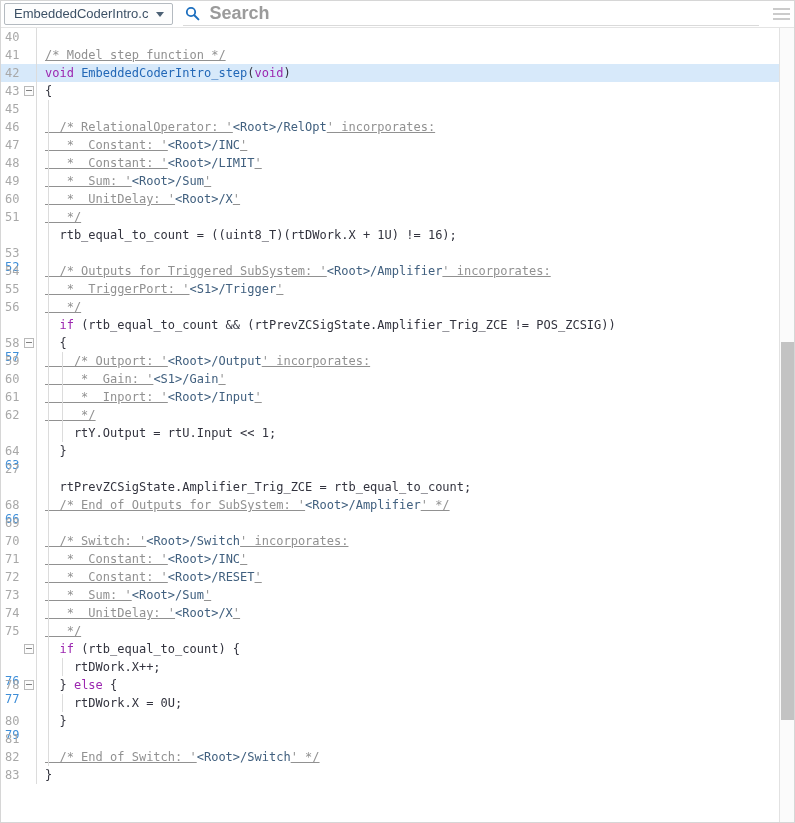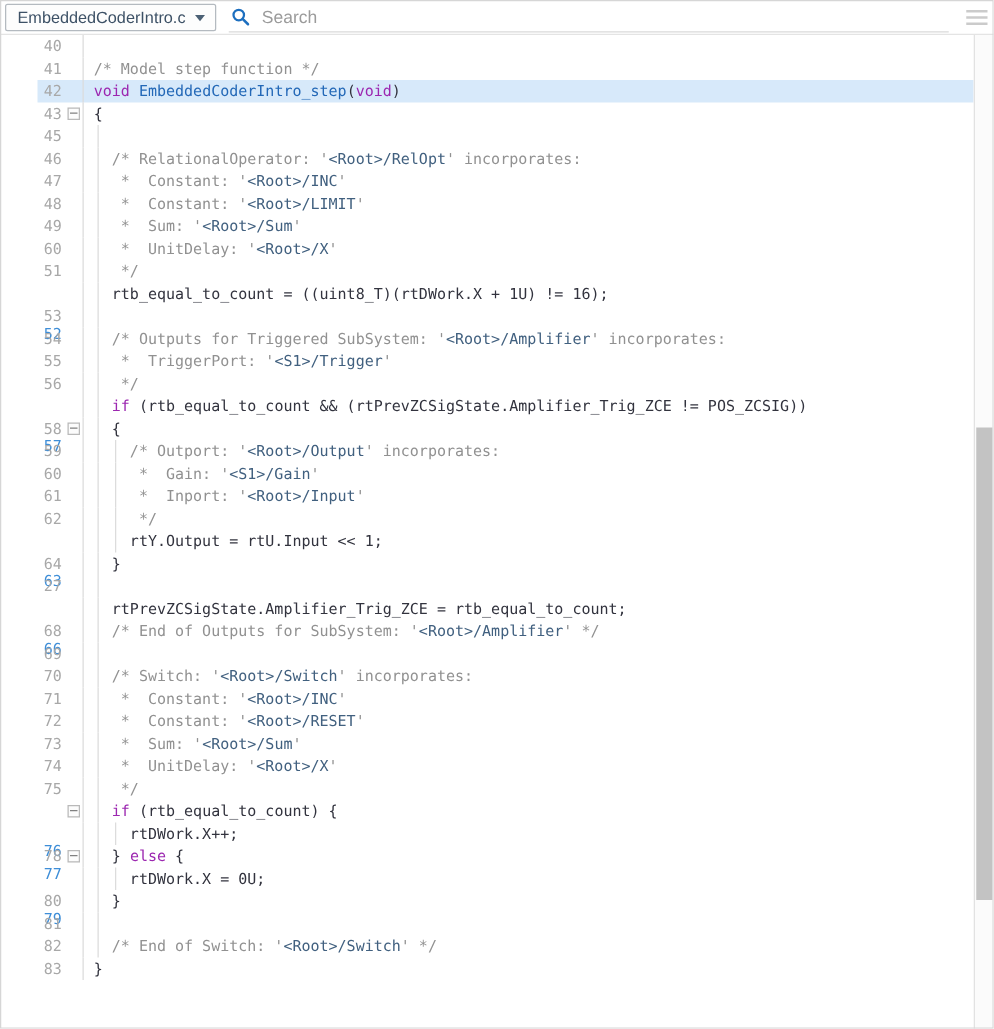--- a/index.html
+++ b/index.html
@@ -26,53 +26,53 @@
     width:0; height:0; border-left:4px solid transparent; border-right:4px solid transparent;
     border-top:5px solid #4c6175; margin-top:1px;
   }
   .searchwrap {
     margin-left:10px; height:24px; display:flex; align-items:center; gap:7px;
     flex:0 0 576px; border-bottom:1px solid #dadada; padding-left:2px;
   }
   .searchwrap svg { flex:none; }
   .search-input {
     border:none; outline:none; background:transparent; width:480px;
-    font-size:14px; color:#444; font-family:"Liberation Sans",sans-serif;
+    font-size:18px; color:#444; font-family:"Liberation Sans",sans-serif;font-weight:bold;
   }
   .search-input::placeholder { color:#9b9b9b; opacity:1; }
   .menu-btn {
     position:absolute; right:5px; top:8px; width:17px; height:12px;
     display:flex; flex-direction:column; justify-content:space-between; cursor:pointer;
   }
   .menu-btn i { display:block; height:2px; background:#cbcbcb; }
 
   
   .code-area {
     position:absolute; top:28px; left:0; right:16px; bottom:0; overflow:hidden;
-    font-family:"DejaVu Sans Mono", monospace; font-size:12px; line-height:18px;padding-left:30px;
+    font-family:"DejaVu Sans Mono", monospace; font-size:12px; line-height:18px;
   }
   .row { display:flex; height:18px; white-space:pre; }
   .row.hl { background:var(--highlight-bg,#d7e9fa); }
   .gutter {
     flex:none; width:37px; position:relative;
     border-right:1px solid #dcdcdc;
   }
   .num { position:absolute; left:5px; top:0; color:var(--line-number,#a8a8a8); }
   .num.blue { color:var(--line-number-active,#3e8ed8);margin-top:32px; }
   .fold {
     position:absolute; right:2px; top:4px; width:10px; height:10px;
     border:1px solid #b9b9b9; background:#fcfcfc; cursor:pointer;
   }
   .fold::after {
     content:''; position:absolute; left:1px; right:1px; top:3px; height:1px; background:#808080;
   }
   .codecell { position:relative; flex:1; padding-left:8px; }
   .guide { position:absolute; top:0; bottom:0; width:1px; background:#dcdcdc; }
   .seg-n { color:var(--code-text,#32333e); }
-  .seg-c { color:var(--comment,#919191); }
+  .seg-c { color:var(--comment,#919191);text-decoration:underline; }
   .seg-l { color:var(--link,#41607f); cursor:pointer; }
   .seg-k { color:var(--keyword,#9c27b0); }
   .seg-f { color:var(--function-name,#2368b7); }
 
   
   .scrollbar {
     position:absolute; top:28px; right:0; bottom:0; width:16px;
     background:#fbfbfb; border-left:1px solid #e2e2e2;
   }
   .scroll-thumb { position:absolute; top:314px; left:1px; right:1px; height:378px; background:#c3c3c3; }

